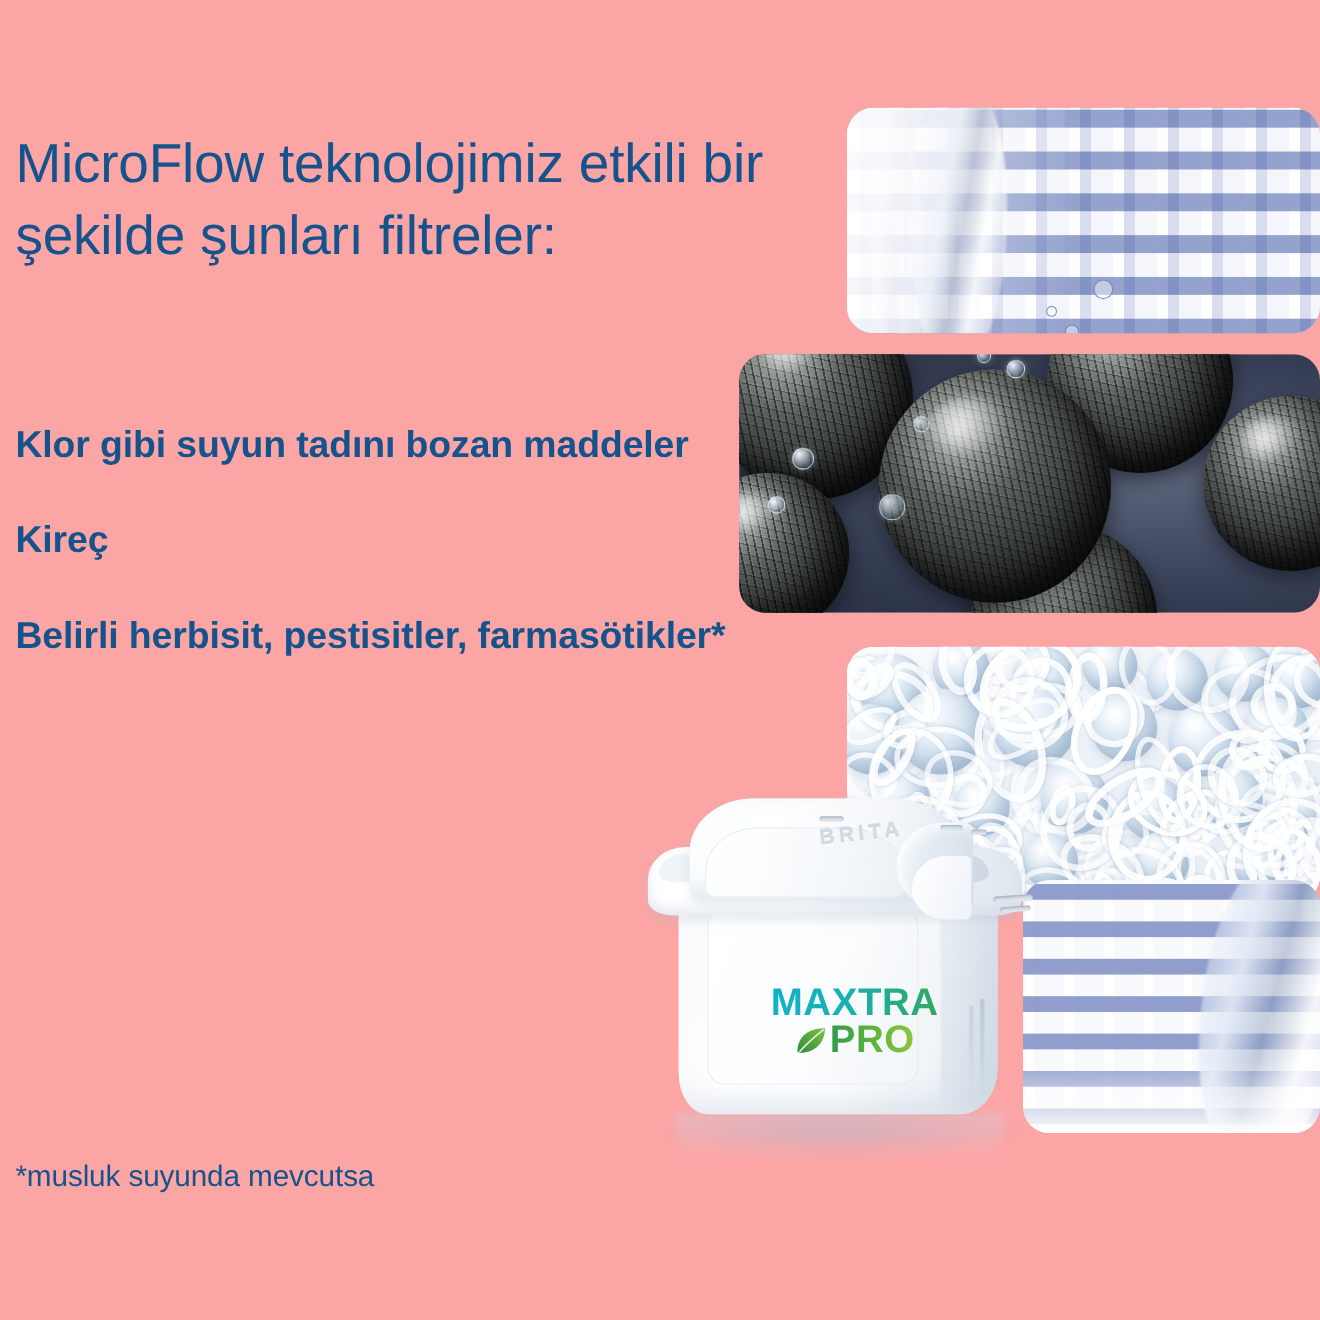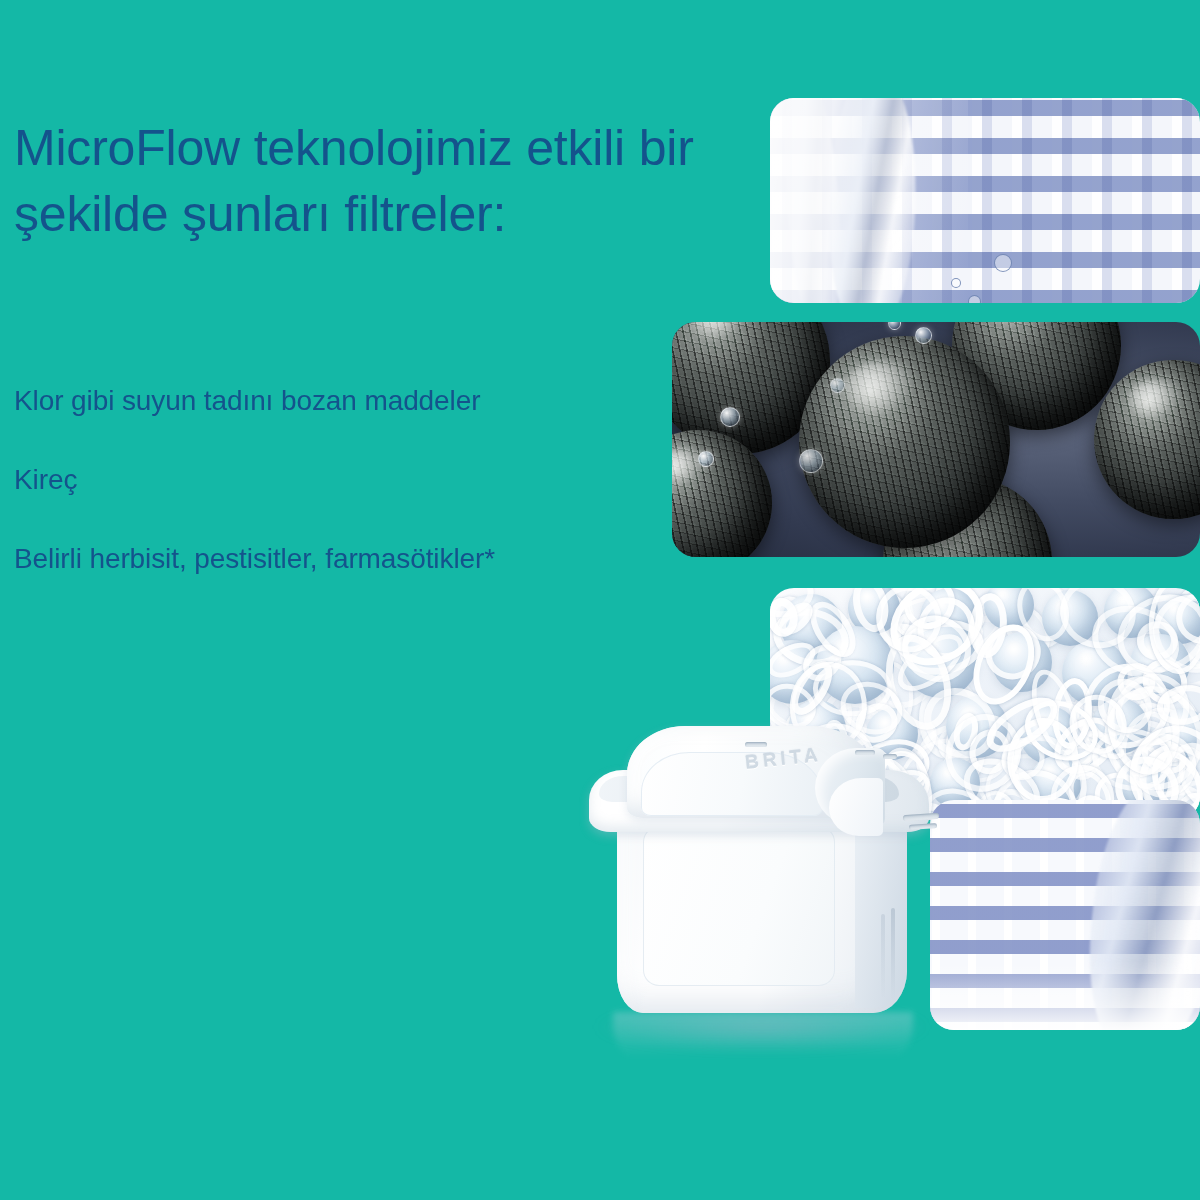--- a/index.html
+++ b/index.html
@@ -3,34 +3,34 @@
 <meta charset="utf-8">
 <style>
   html,body{margin:0;padding:0;}
   body{
     width:1200px;height:1200px;
     background:#ffffff;
     font-family:"Liberation Sans","DejaVu Sans",sans-serif;
     overflow:hidden;
     position:relative;
   }
-  .stage{position:absolute;inset:0;width:1200px;height:1200px;overflow:hidden;background:#14b8a6;}
+  .stage{position:absolute;inset:0;width:1200px;height:1200px;overflow:hidden;background:#fca5a5;}
 
   
   .copy{position:absolute;left:8px;top:0;width:720px;height:1200px;}
 
   .headline{
     position:absolute;left:6px;top:115px;width:700px;
     font-size:50px;line-height:1.32;font-weight:400;
     color:#14538c;letter-spacing:-0.2px;
   }
 
   .bullets{position:absolute;left:6px;top:382px;width:680px;}
   .bullet{
-    font-size:28px;line-height:1.33;font-weight:400;
+    font-size:34px;line-height:1.33;font-weight:700;
     color:#14538c;letter-spacing:-0.1px;
     margin-bottom:42px;
   }
   .bullet:last-child{margin-bottom:0;}
 
   .footnote{
     position:absolute;left:6px;top:1052px;
     font-size:27px;line-height:1.3;font-weight:400;
     color:#14538c;letter-spacing:-0.1px;
   }
@@ -296,20 +296,21 @@
   <div class="copy">
 
     <div class="headline">MicroFlow teknolojimiz etkili bir şekilde şunları filtreler:</div>
 
     <div class="bullets">
       <div class="bullet">Klor gibi suyun tadını bozan maddeler</div>
       <div class="bullet">Kireç</div>
       <div class="bullet">Belirli herbisit, pestisitler, farmasötikler*</div>
     </div>
 
+    <div class="footnote">*musluk suyunda mevcutsa</div>
   </div>
 
   <div class="panel panel-mesh-top">
     <div class="mesh-bg"></div>
     <div class="mesh-weave"></div>
     <div class="mesh-weave2"></div>
     <div class="water-stream b"></div>
     <div class="water-stream"></div>
     <div class="mesh-fade-l"></div>
     <div class="droplet d1"></div>
@@ -551,15 +552,31 @@
         <div class="cart-spout-lip"></div>
       </div>
       <div class="cart-slot sl1"></div>
       <div class="cart-slot sl2"></div>
       <div class="cart-slot sl3"></div>
       <div class="cart-slot sl4"></div>
       <div class="cart-slot sl5"></div>
       <div class="brita-emboss">BRITA</div>
     </div>
 
+    <div class="logo">
+      <div class="logo-maxtra">MAXTRA</div>
+      <div class="logo-row2">
+        <svg class="logo-leaf" viewBox="0 0 32 28">
+          <defs>
+            <linearGradient id="lg" x1="0" y1="1" x2="1" y2="0">
+              <stop offset="0%" stop-color="#2e8b3f"></stop>
+              <stop offset="100%" stop-color="#7dc142"></stop>
+            </linearGradient>
+          </defs>
+          <path d="M3 25 C3 10 14 2 30 2 C30 16 20 26 6 26 Z" fill="url(#lg)"></path>
+          <path d="M5 25 C12 17 20 10 29 3" stroke="#ffffff" stroke-width="1.6" fill="none" opacity="0.85"></path>
+        </svg>
+        <div class="logo-pro">PRO</div>
+      </div>
+    </div>
   </div>
 
 </div>
 
 </body></html>

